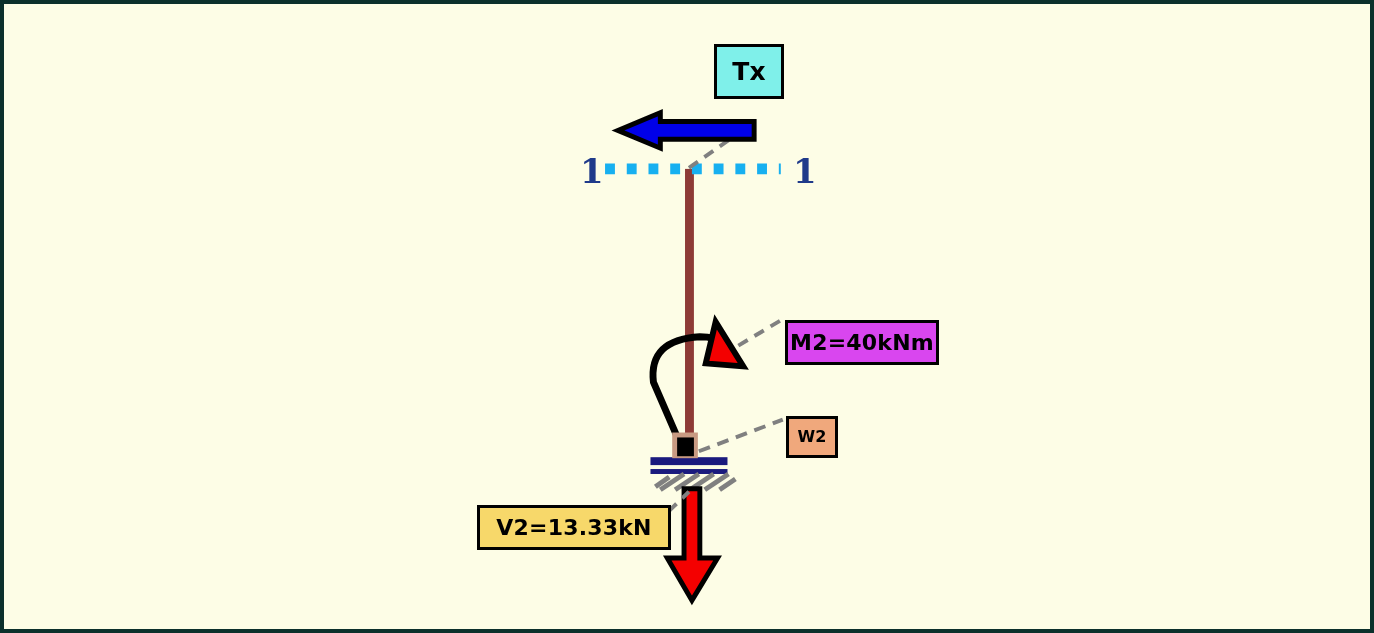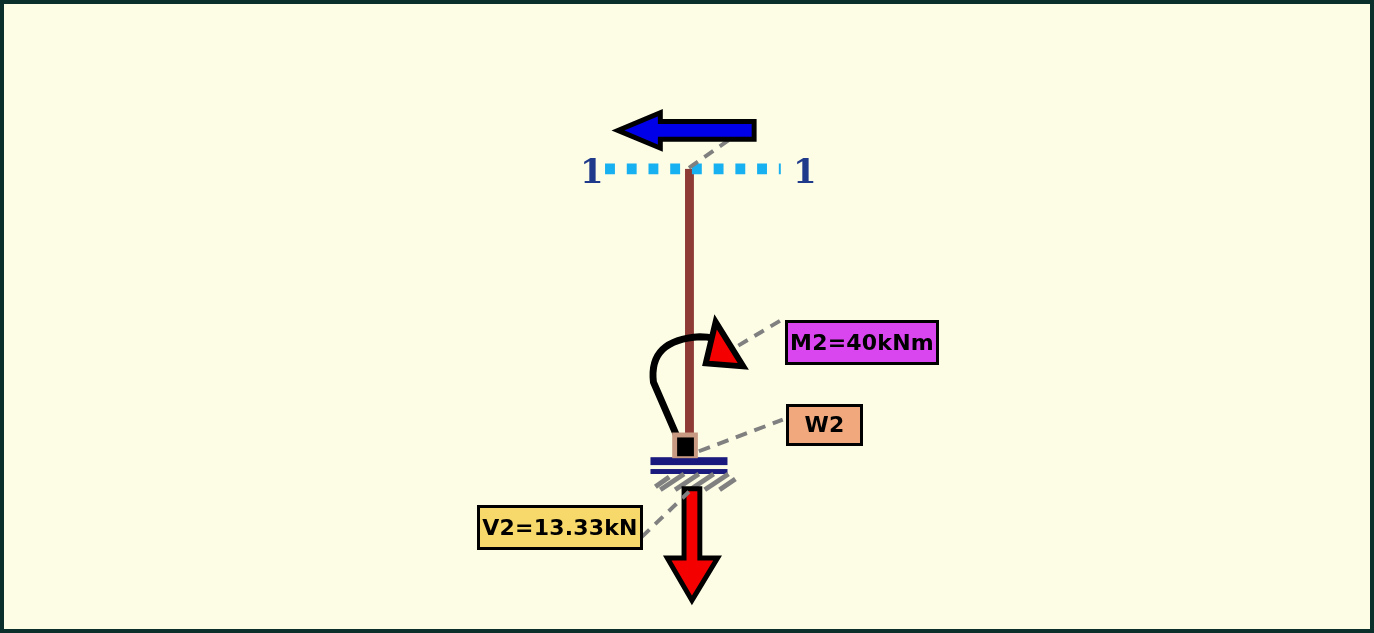--- a/index.html
+++ b/index.html
@@ -42,28 +42,28 @@
     background: #7ff0ea;
     font-size: 25px;
   }
   #label-m2 {
     left: 781px; top: 316px;
     width: 154px; height: 45px;
     background: #d946ef;
     font-size: 22px;
   }
   #label-w2 {
-    left: 782px; top: 400px;
-    width: 77px; height: 42px;
+    left: 782px; top: 412px;
+    width: 52px; height: 42px;
     background: #f0a87c;
-    font-size: 22px;
+    font-size: 16px;
   }
   #label-v2 {
     left: 473px; top: 501px;
-    width: 166px; height: 45px;
+    width: 194px; height: 45px;
     background: #f7d86a;
     font-size: 22px;
   }
   .section-mark {
     position: absolute;
     font-family: "DejaVu Serif", "Liberation Serif", serif;
     font-weight: bold;
     font-size: 34px;
     color: #1f3a8a;
     line-height: 1;
@@ -122,20 +122,21 @@
       <path d="M 684,491 L 700,491 L 700,561 L 718,561 L 692,604 L 667,561 L 684,561 Z" fill="#f40000" stroke="#000000" stroke-width="5" stroke-linejoin="miter"></path>
     </g>
 
     <line x1="641" y1="540" x2="689" y2="494" stroke="#808080" stroke-width="4" stroke-dasharray="11 8"></line>
 
   </svg>
 
   <div class="section-mark" id="section-mark-left">1</div>
   <div class="section-mark" id="section-mark-right">1</div>
 
+  <div class="label-box" id="label-tx">Tx</div>
 
   <div class="label-box" id="label-m2">M2=40kNm</div>
 
   <div class="label-box" id="label-w2">W2</div>
 
   <div class="label-box" id="label-v2">V2=13.33kN</div>
 
 </div>
 
 </body></html>

